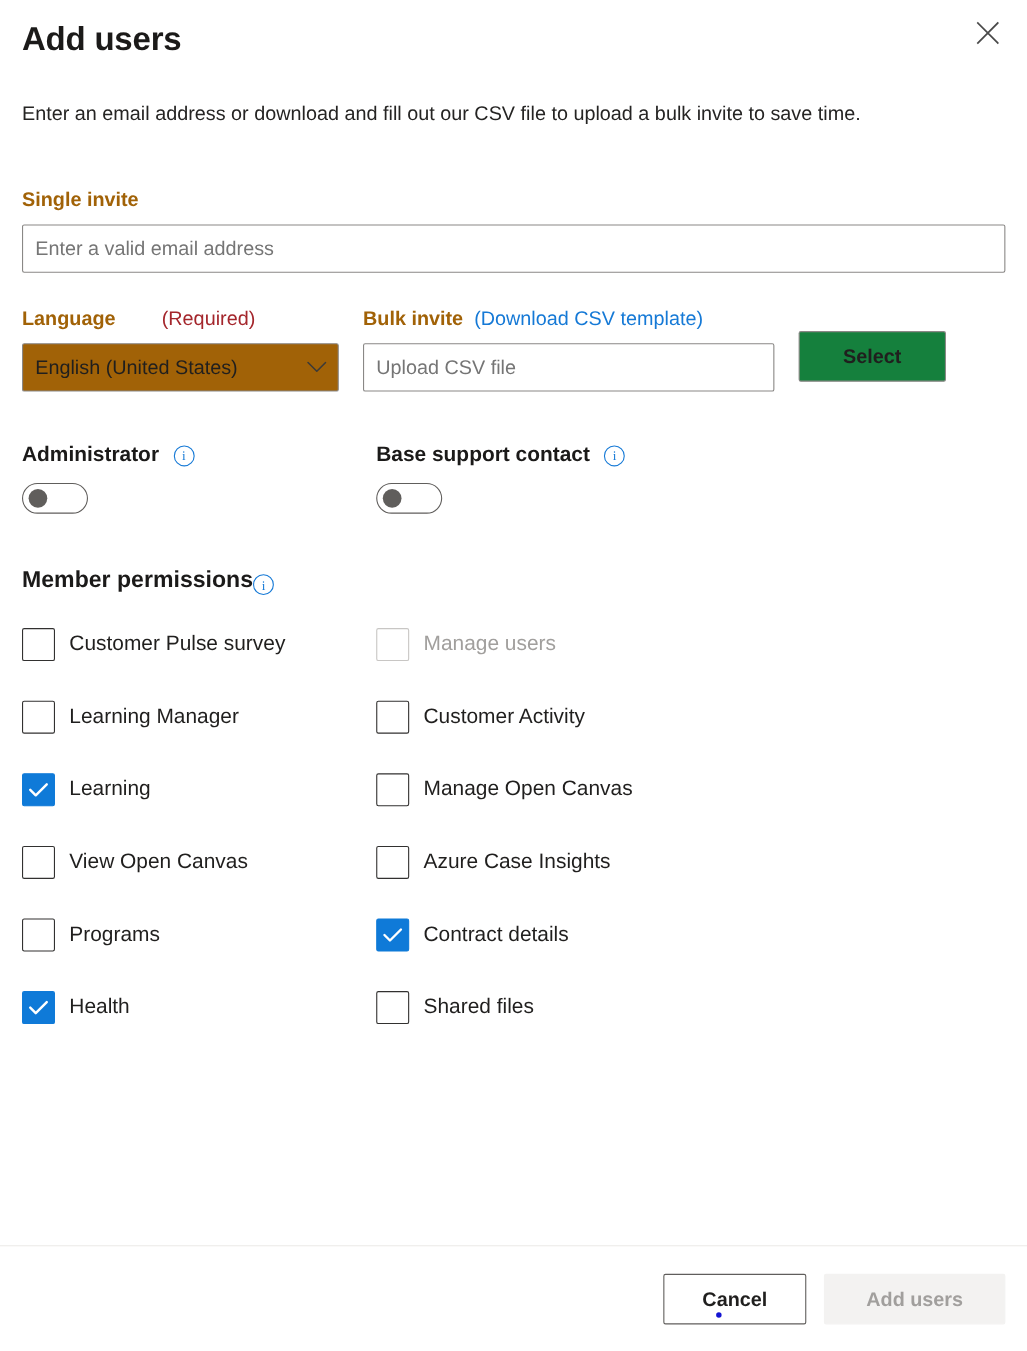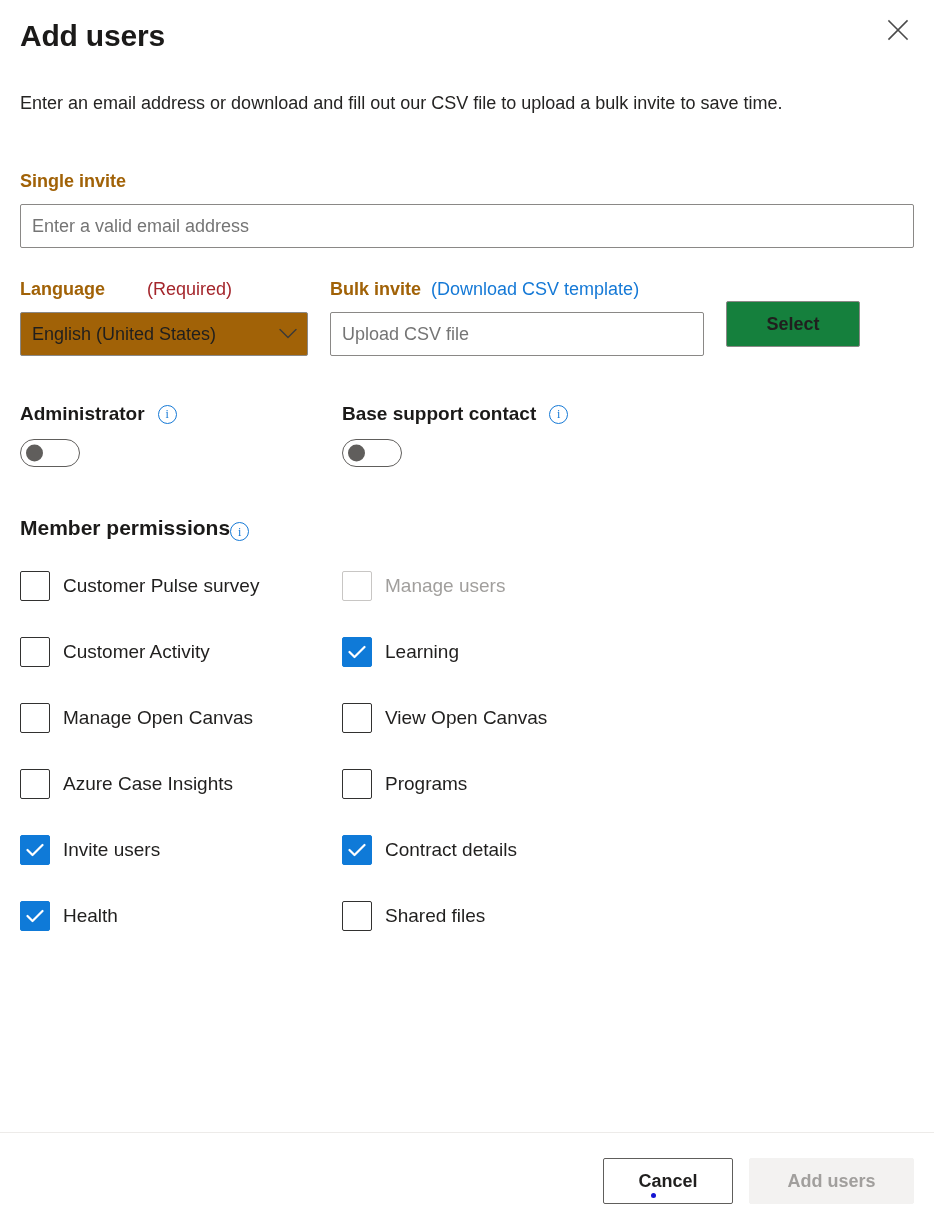--- a/index.html
+++ b/index.html
@@ -418,20 +418,26 @@
           </span>
           <span class="cb-label">Customer Pulse survey</span>
         </div>
         <div class="cb-row disabled" data-checked="false">
           <span class="cb-box">
             
           </span>
           <span class="cb-label">Manage users</span>
         </div>
 
+        <div class="cb-row" data-checked="false">
+          <span class="cb-box">
+            
+          </span>
+          <span class="cb-label">Learning Manager</span>
+        </div>
 
         <div class="cb-row" data-checked="false">
           <span class="cb-box">
             
           </span>
           <span class="cb-label">Customer Activity</span>
         </div>
         <div class="cb-row" data-checked="true">
           <span class="cb-box">
             <svg width="18" height="14" viewBox="0 0 18 14" fill="none" aria-hidden="true">
@@ -460,28 +466,20 @@
           </span>
           <span class="cb-label">Azure Case Insights</span>
         </div>
         <div class="cb-row" data-checked="false">
           <span class="cb-box">
             
           </span>
           <span class="cb-label">Programs</span>
         </div>
 
-        <div class="cb-row" data-checked="true">
-          <span class="cb-box">
-            <svg width="18" height="14" viewBox="0 0 18 14" fill="none" aria-hidden="true">
-                <path d="M1.5 7 L6.5 12 L16.5 2" stroke="currentColor" stroke-width="2.2" stroke-linecap="round" stroke-linejoin="round"></path>
-              </svg>
-          </span>
-          <span class="cb-label">Invite users</span>
-        </div>
         <div class="cb-row" data-checked="true">
           <span class="cb-box">
             <svg width="18" height="14" viewBox="0 0 18 14" fill="none" aria-hidden="true">
                 <path d="M1.5 7 L6.5 12 L16.5 2" stroke="currentColor" stroke-width="2.2" stroke-linecap="round" stroke-linejoin="round"></path>
               </svg>
           </span>
           <span class="cb-label">Contract details</span>
         </div>
 
         <div class="cb-row" data-checked="true">

